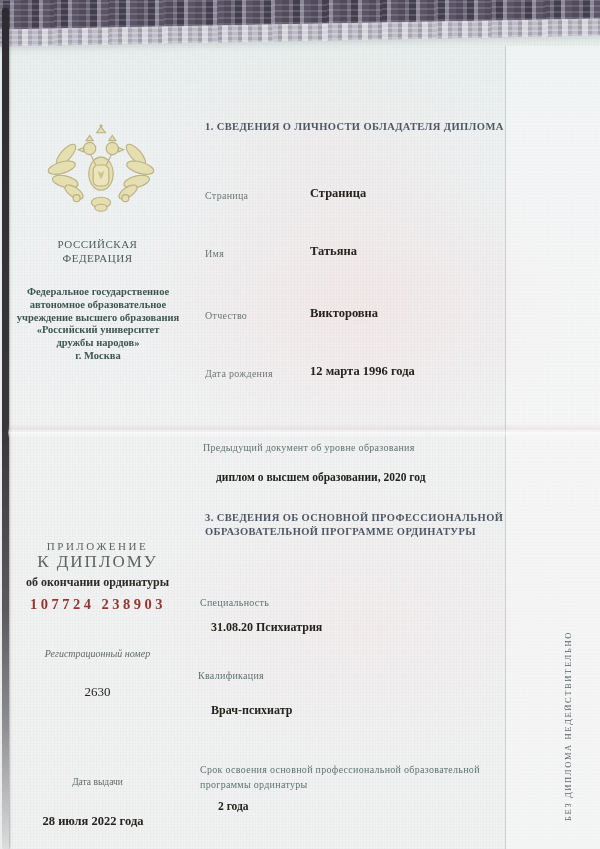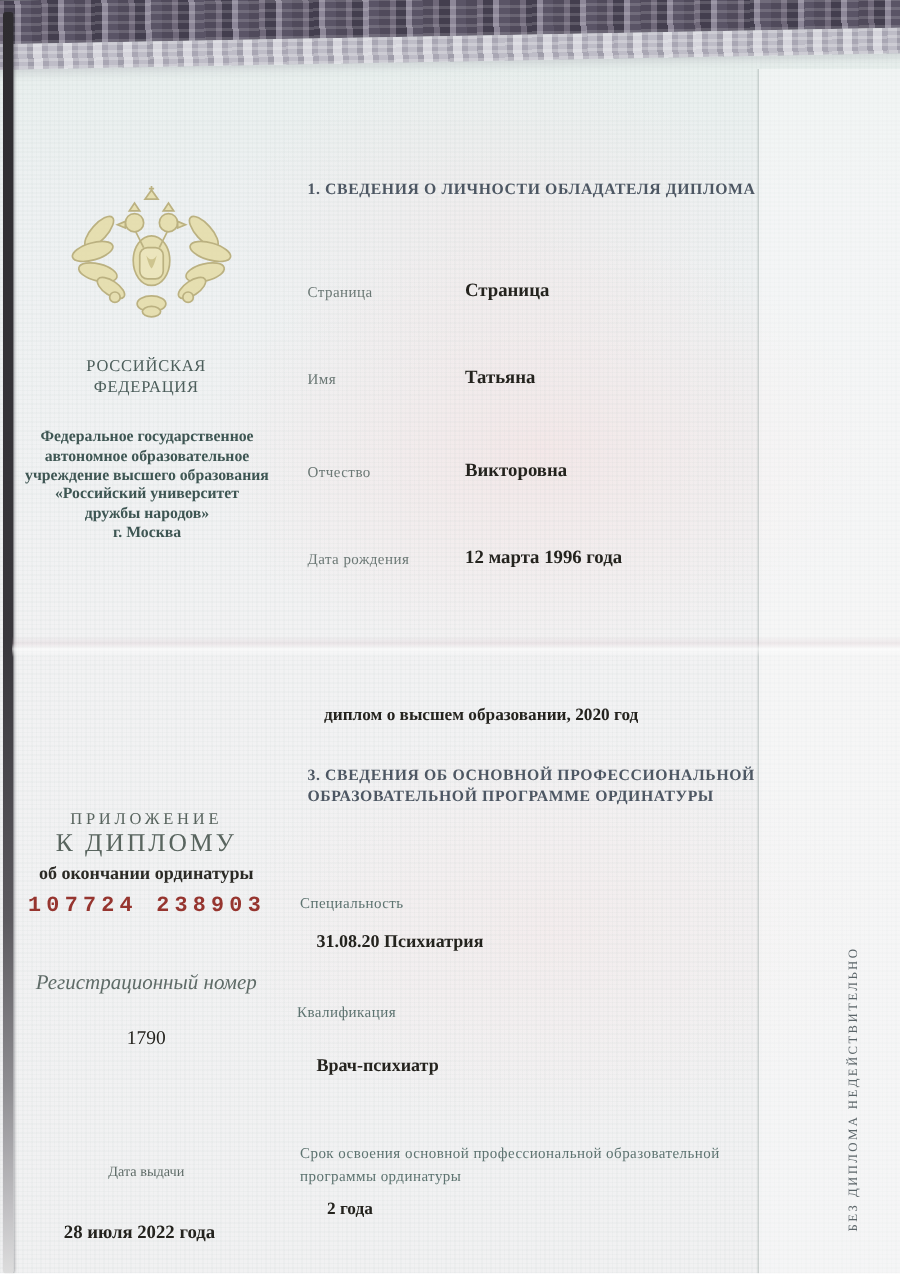--- a/index.html
+++ b/index.html
@@ -115,42 +115,43 @@
 автономное образовательное
 учреждение высшего образования
 «Российский университет
 дружбы народов»
 г. Москва</div>
 
   <div class="t lc" style="left:20px; top:492px; width:155px; font-size:11px; color:#59655f; letter-spacing:2.5px;">ПРИЛОЖЕНИЕ</div>
   <div class="t lc" style="left:20px; top:504px; width:155px; font-size:17px; color:#59655f; letter-spacing:2px;">К ДИПЛОМУ</div>
   <div class="t lc" style="left:10px; top:527px; width:175px; font-size:12px; font-weight:bold; color:#2b2a25;">об окончании ординатуры</div>
 
-  <div class="t lc" style="left:8px; top:548px; width:180px; font-size:14.5px; font-weight:bold; color:#96352f; letter-spacing:3.5px; font-family:Liberation Mono, monospace;">107724 238903</div>
+  <div class="t lc" style="left:8px; top:548px; width:180px; font-size:14.5px; font-weight:bold; color:#96352f; letter-spacing:3.5px; font-family:Liberation Serif, serif;">107724 238903</div>
 
-  <div class="t lc" style="left:20px; top:600px; width:155px; font-size:14px; font-style:italic; color:#5e6b67;">Регистрационный номер</div>
-  <div class="t lc" style="left:20px; top:636px; width:155px; font-size:13px; color:#24231e;">1790</div>
+  <div class="t lc" style="left:20px; top:600px; width:155px; font-size:10px; font-style:italic; color:#5e6b67;">Регистрационный номер</div>
+  <div class="t lc" style="left:20px; top:636px; width:155px; font-size:13px; color:#24231e;">2630</div>
 
   <div class="t lc" style="left:20px; top:729px; width:155px; font-size:9.5px; color:#5e6b67;">Дата выдачи</div>
   <div class="t lc" style="left:8px; top:766px; width:170px; font-size:12.5px; font-weight:bold; color:#24231e;">28 июля 2022 года</div>
 
   <div class="t sec-title" style="left:205px; top:72px; width:300px;">1. СВЕДЕНИЯ О ЛИЧНОСТИ ОБЛАДАТЕЛЯ ДИПЛОМА</div>
 
   <div class="t f-label" style="left:205px; top:142px;">Страница</div>
   <div class="t f-value" style="left:310px; top:138px;">Страница</div>
 
   <div class="t f-label" style="left:205px; top:200px;">Имя</div>
   <div class="t f-value" style="left:310px; top:196px;">Татьяна</div>
 
   <div class="t f-label" style="left:205px; top:262px;">Отчество</div>
   <div class="t f-value" style="left:310px; top:258px;">Викторовна</div>
 
   <div class="t f-label" style="left:205px; top:320px;">Дата рождения</div>
   <div class="t f-value" style="left:310px; top:316px;">12 марта 1996 года</div>
 
+  <div class="t teal-label" style="left:203px; top:394px; width:300px;">Предыдущий документ об  уровне образования</div>
   <div class="t" style="left:216px; top:423px; font-size:11.5px; font-weight:bold; color:#24231e;">диплом о высшем образовании, 2020 год</div>
 
   <div class="t sec-title" style="left:205px; top:463px; width:310px;">3. СВЕДЕНИЯ ОБ ОСНОВНОЙ ПРОФЕССИОНАЛЬНОЙ ОБРАЗОВАТЕЛЬНОЙ ПРОГРАММЕ ОРДИНАТУРЫ</div>
 
   <div class="t teal-label" style="left:200px; top:549px;">Специальность</div>
   <div class="t f-value" style="left:211px; top:572px; font-size:12px;">31.08.20 Психиатрия</div>
 
   <div class="t teal-label" style="left:198px; top:622px;">Квалификация</div>
   <div class="t f-value" style="left:211px; top:655px; font-size:12px;">Врач-психиатр</div>
 

